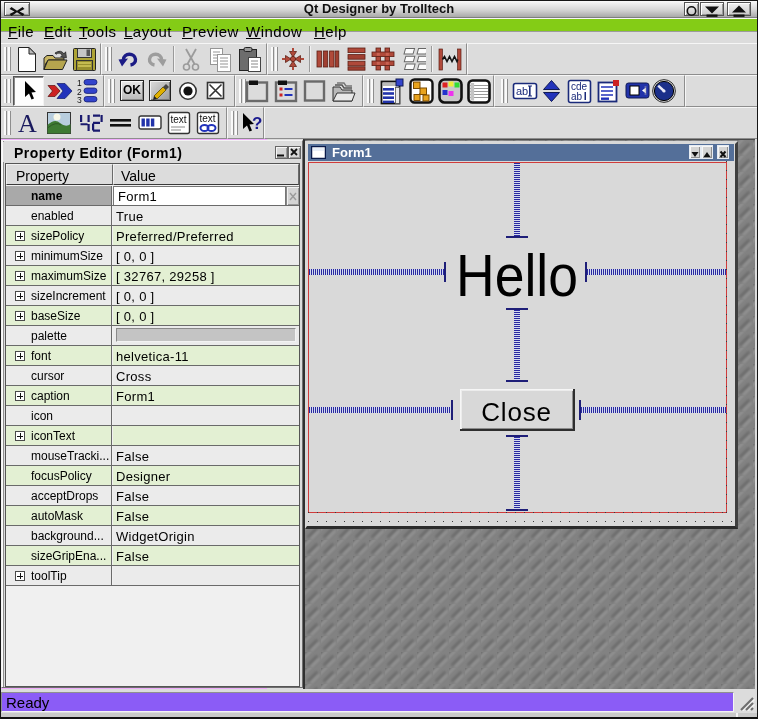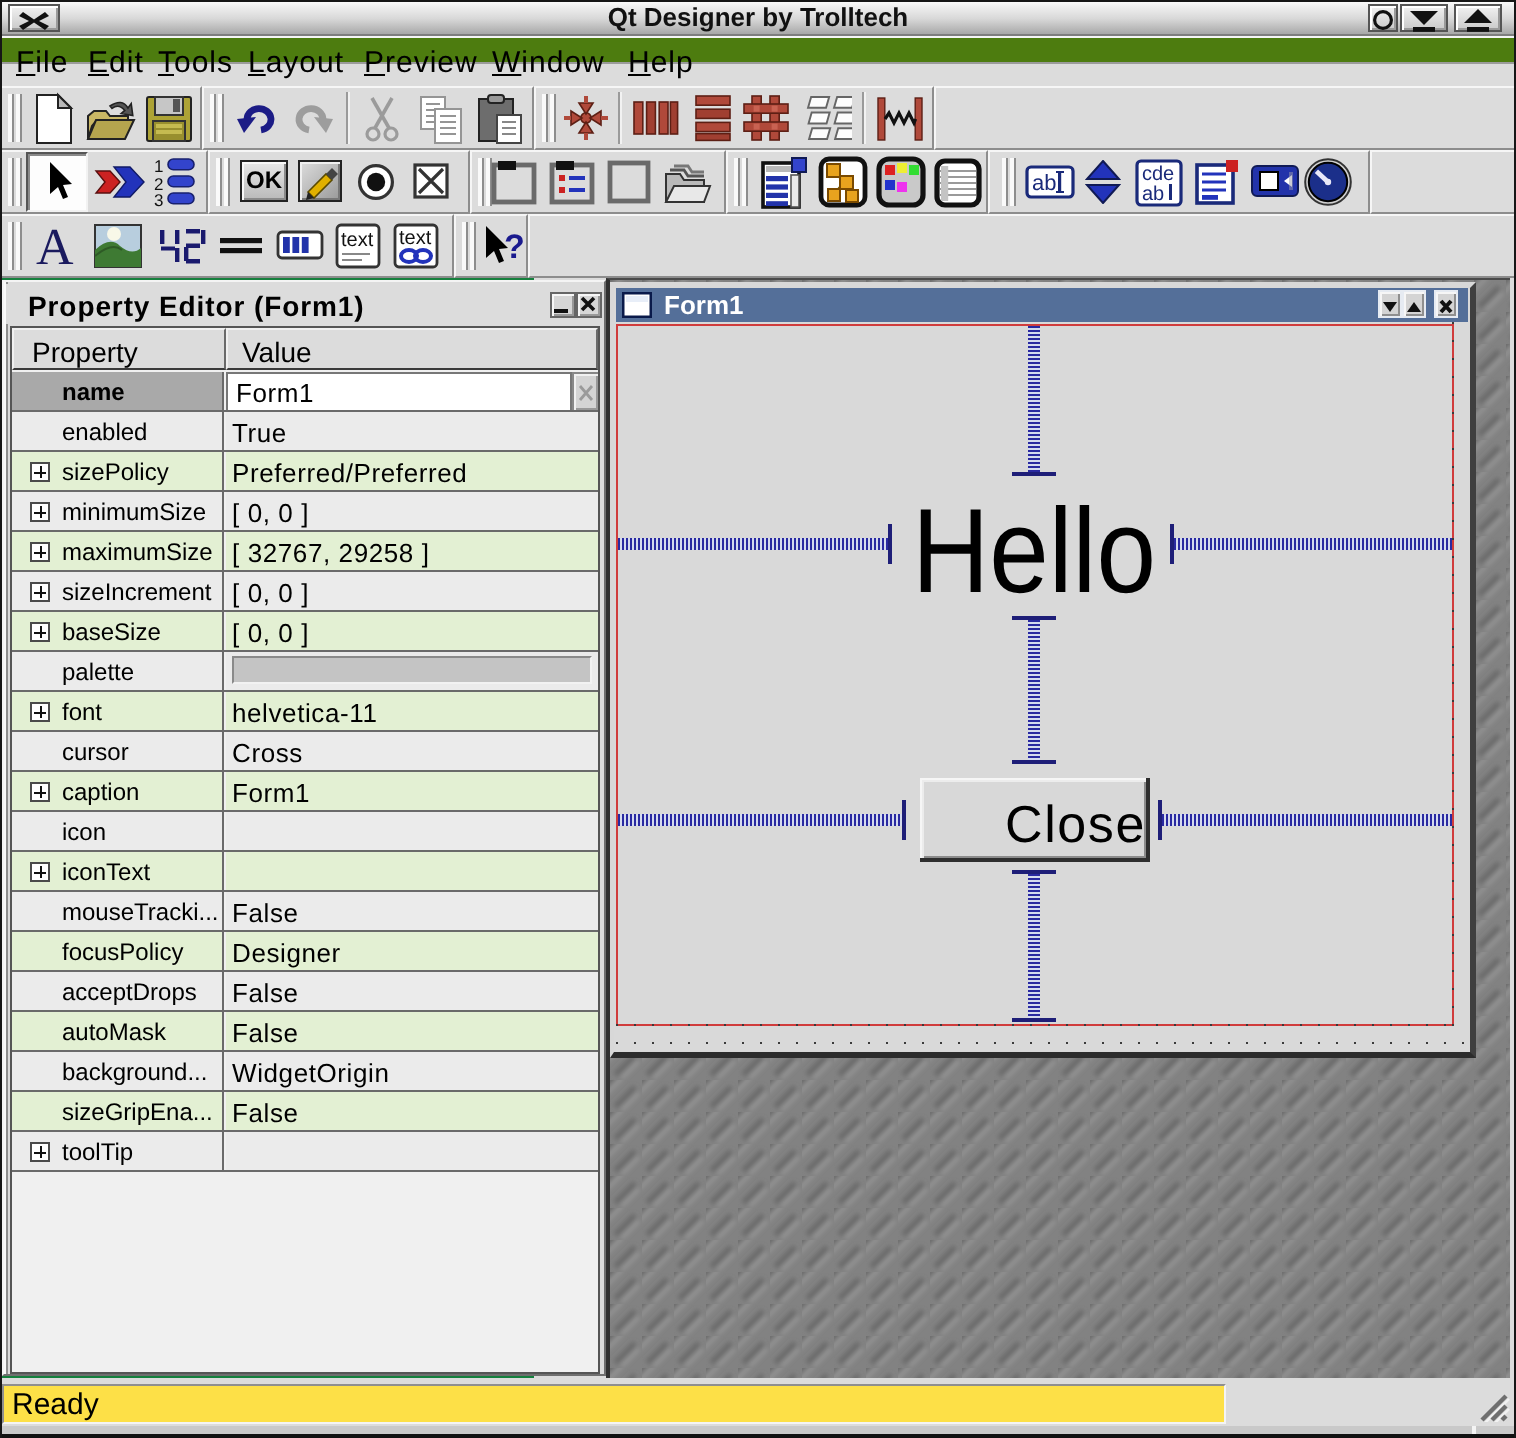--- a/index.html
+++ b/index.html
@@ -3,38 +3,38 @@
 *{box-sizing:border-box}
 body{margin:0;width:758px;height:719px;overflow:hidden;background:#dcdcdc;
  font-family:"Liberation Sans",sans-serif;position:relative}
 .ab{position:absolute}
 #titlebar{left:0;top:0;width:758px;height:18px;
  background:linear-gradient(#ffffff,#efefef 20%,#d8d8d8 55%,#b3b3b3 90%,#a8a8a8);border-bottom:1px solid #7e7e7e}
 .tbtn{position:absolute;top:2px;height:14px;background:linear-gradient(#f2f2f2,#c9c9c9);
  border:1px solid #555;box-shadow:inset 1px 1px 0 #fff,inset -1px -1px 0 #9a9a9a}
 #wtitle{position:absolute;left:0;right:0;top:1px;text-align:center;
  font-size:13px;font-weight:bold;color:#111}
-#menubar{left:0;top:18px;width:758px;height:14px;background:#4d7c0f;
+#menubar{left:0;top:18px;width:758px;height:14px;background:#84cc16;
  border-top:1px solid #f5f5f5;border-bottom:1px solid #9b9b9b}
 .mi{position:absolute;top:4px;font-size:15px;color:#000;letter-spacing:0.5px}
 .tbrow{left:0;width:758px;height:32px;background:#dcdcdc}
 .grp{position:absolute;top:0;height:32px;background:#dcdcdc;
  border:1px solid;border-color:#f6f6f6 #8d8d8d #8d8d8d #f6f6f6}
 .hdl{position:absolute;top:4px;height:24px;width:7px;
  background:linear-gradient(90deg,#fafafa 0 2px,#8e8e8e 2px 3px,#dcdcdc 3px 4px,#fafafa 4px 6px,#8e8e8e 6px 7px)}
 .sep{position:absolute;top:3px;height:26px;width:2px;
  background:linear-gradient(90deg,#9a9a9a 0 1px,#f2f2f2 1px)}
 .ic{position:absolute}
 #statusbar{left:0;top:689px;width:758px;height:24px;background:#dcdcdc}
-#stpanel{position:absolute;left:1px;top:3px;width:612px;height:20px;
+#stpanel{position:absolute;left:1px;top:3px;width:733px;height:20px;
  border-top:1px solid #8f8f8f;border-left:1px solid #8f8f8f;
- border-right:1px solid #f4f4f4;border-bottom:1px solid #f4f4f4;background:#fde047}
+ border-right:1px solid #f4f4f4;border-bottom:1px solid #f4f4f4;background:#8b5cf6}
 #bframe{left:0;top:713px;width:758px;height:6px;background:#c9c9c9;border-bottom:2px solid #111}
 .edge{position:absolute;background:#161616}
-#dock{left:0;top:139px;width:267px;height:550px;background:#15803d}
+#dock{left:0;top:139px;width:267px;height:550px;background:#f0abfc}
 #dwin{position:absolute;left:1px;top:1px;width:302px;height:548px;background:#dcdcdc;
  border:1px solid;border-color:#f4f4f4 #6f6f6f #6f6f6f #f4f4f4}
 #dtitle{position:absolute;left:1px;top:1px;width:297px;height:20px;background:#dcdcdc;
  font-size:14px;font-weight:bold;color:#000}
 .dbtn{position:absolute;top:4px;width:13px;height:13px;background:#d6d6d6;
  border:1px solid #666;box-shadow:inset 1px 1px 0 #f6f6f6,inset -1px -1px 0 #999;
  font-size:11px;font-weight:bold;text-align:center;line-height:11px}
 #ptable{position:absolute;left:3px;top:22px;width:295px;height:524px;background:#f0f0f0;
  border:1px solid #555}
 .hcell{position:absolute;top:0;height:21px;background:#dcdcdc;border:1px solid;
@@ -56,21 +56,21 @@
 .fbtn{position:absolute;top:1px;width:12px;height:14px;background:#d4d4d4;
  border:1px solid #e6ebf2;box-shadow:inset 1px 1px 0 #f6f6f6,inset -1px -1px 0 #8f8f8f}
 .vsp{position:absolute;width:6px;background:repeating-linear-gradient(180deg,#2929a0 0 1px,#d4daee 1px 2px)}
 .hsp{position:absolute;height:6px;background:repeating-linear-gradient(90deg,#2929a0 0 1px,#d4daee 1px 2px)}
 .cap{position:absolute;background:#1e1e78}
 #hello{position:absolute;left:148px;top:80px;font-size:60px;color:#000;
  transform:scaleX(.892);transform-origin:0 0;white-space:nowrap}
 #closebtn{position:absolute;left:152px;top:228px;width:115px;height:42px;background:#d8d8d8;
  border-right:2px solid #2e2e2e;border-bottom:2px solid #2e2e2e;
  box-shadow:inset 1px 1px 0 #f6f6f6,inset 2px 2px 0 #ececec,inset -1px -1px 0 #8c8c8c;
- font-size:26px;letter-spacing:0.8px;text-align:right;padding-top:8px}
+ font-size:26px;letter-spacing:0.8px;text-align:center;padding-top:8px}
 .dots{position:absolute;background:repeating-linear-gradient(90deg,#3a3a3a 0 1px,transparent 1px 9px)}
 .dotsv{position:absolute;background:repeating-linear-gradient(180deg,#3a3a3a 0 1px,transparent 1px 9px)}
 </style></head><body>
 <div id="titlebar" class="ab">
  <div class="tbtn" style="left:4px;width:26px"><svg width="24" height="12">
         <path d="M6.5 1.5 L12 5.2 L17.5 1.5 L19.5 3.5 L14.5 6 L19.5 8.5 L17.5 10.5 L12 6.8 L6.5 10.5 L4.5 8.5 L9.5 6 L4.5 3.5 Z" fill="#111" transform="translate(0,0.5)"></path>
       </svg></div>
  <div id="wtitle">Qt Designer by Trolltech</div>
  <div class="tbtn" style="left:684px;width:15px"><svg width="13" height="12">
         <circle cx="6.5" cy="6" r="4.2" fill="none" stroke="#111" stroke-width="1.6"></circle>

